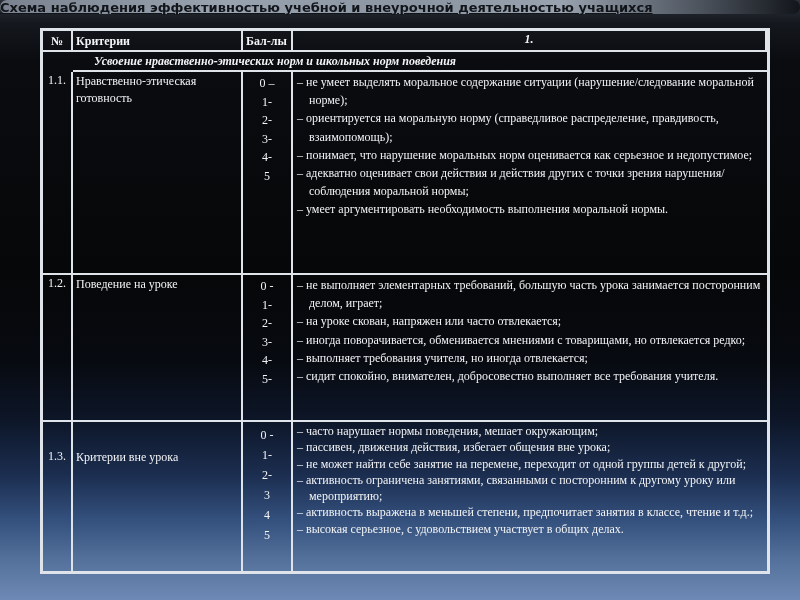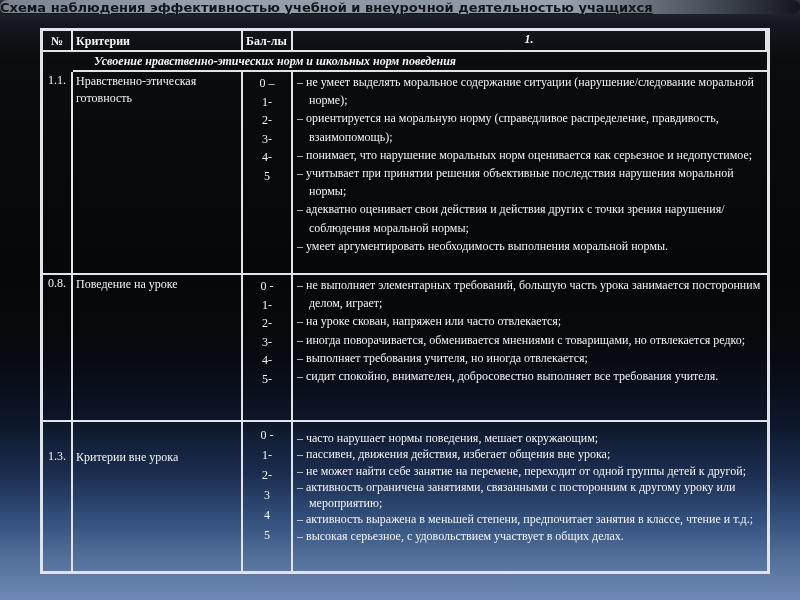--- a/index.html
+++ b/index.html
@@ -40,21 +40,21 @@
   .sec-num{font-weight:bold;font-style:italic;text-align:center;}
   .sec-label{grid-column:2/5;font-weight:bold;font-style:italic;padding-left:21px;line-height:16px;}
   .c-num{text-align:center;}
   .c-crit{line-height:17px;}
   .c-score{text-align:center;line-height:18.5px;padding-top:2px;}
   .c-ind{padding:1px 2px 1px 4px;font-size:12px;line-height:18.2px;}
   .ind-line{padding-left:12px;text-indent:-12px;}
   
   .r3.c-num,.r3.c-crit{padding-top:27px;}
   .r3.c-score{line-height:20px;padding-top:3px;}
-  .r3.c-ind{line-height:16.3px;margin-top:7px;}
+  .r3.c-ind{line-height:16.3px;}
 </style>
 </head>
 <body>
 
 <div class="top-band">
   <div class="slide-title">Схема наблюдения эффективностью учебной и внеурочной деятельностью учащихся</div>
 </div>
 
 <div class="obs-table">
   <div class="cell h c-num">№</div>
@@ -71,25 +71,24 @@
       <div>1-</div>
       <div>2-</div>
       <div>3-</div>
       <div>4-</div>
       <div>5</div>
     </div>
     <div class="cell c-ind no-r r1">
       <div class="ind-line">– не умеет выделять моральное содержание ситуации (нарушение/следование моральной норме);</div>
       <div class="ind-line">– ориентируется на моральную норму (справедливое распределение, правдивость, взаимопомощь);</div>
       <div class="ind-line">– понимает, что нарушение моральных норм оценивается как серьезное и недопустимое;</div>
-      <div class="ind-line">– учитывает при принятии решения объективные последствия нарушения моральной нормы;</div>
       <div class="ind-line">– адекватно оценивает свои действия и действия других с точки зрения нарушения/соблюдения моральной нормы;</div>
       <div class="ind-line">– умеет аргументировать необходимость выполнения моральной нормы.</div>
     </div>
-    <div class="cell c-num r2">0.8.</div>
+    <div class="cell c-num r2">1.2.</div>
     <div class="cell c-crit r2">Поведение на уроке</div>
     <div class="cell c-score r2">
       <div>0 -</div>
       <div>1-</div>
       <div>2-</div>
       <div>3-</div>
       <div>4-</div>
       <div>5-</div>
     </div>
     <div class="cell c-ind no-r r2">

